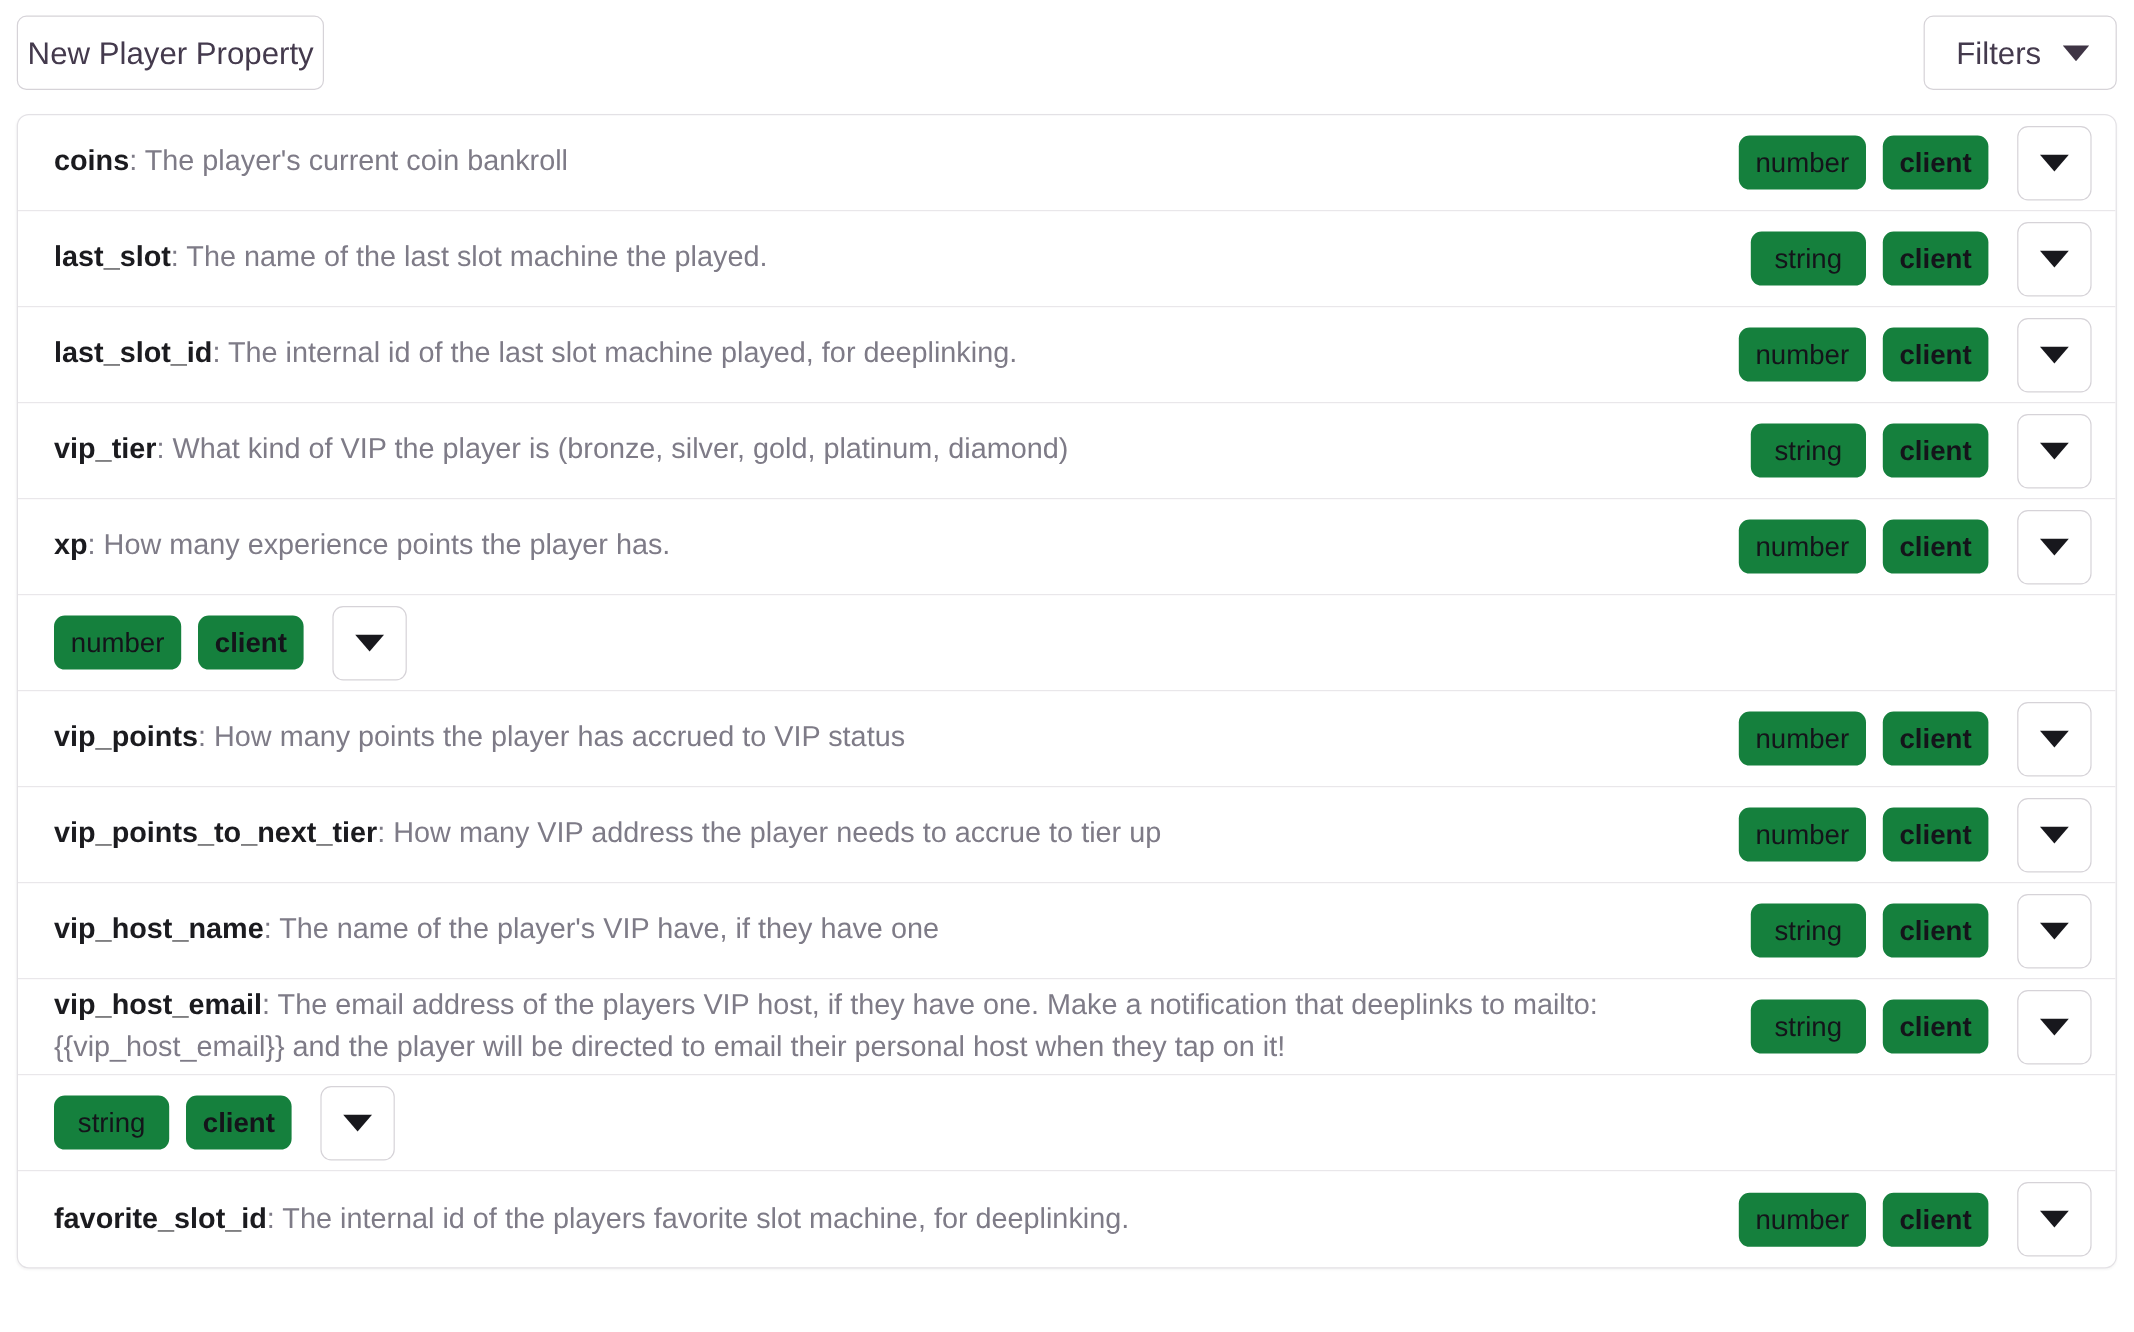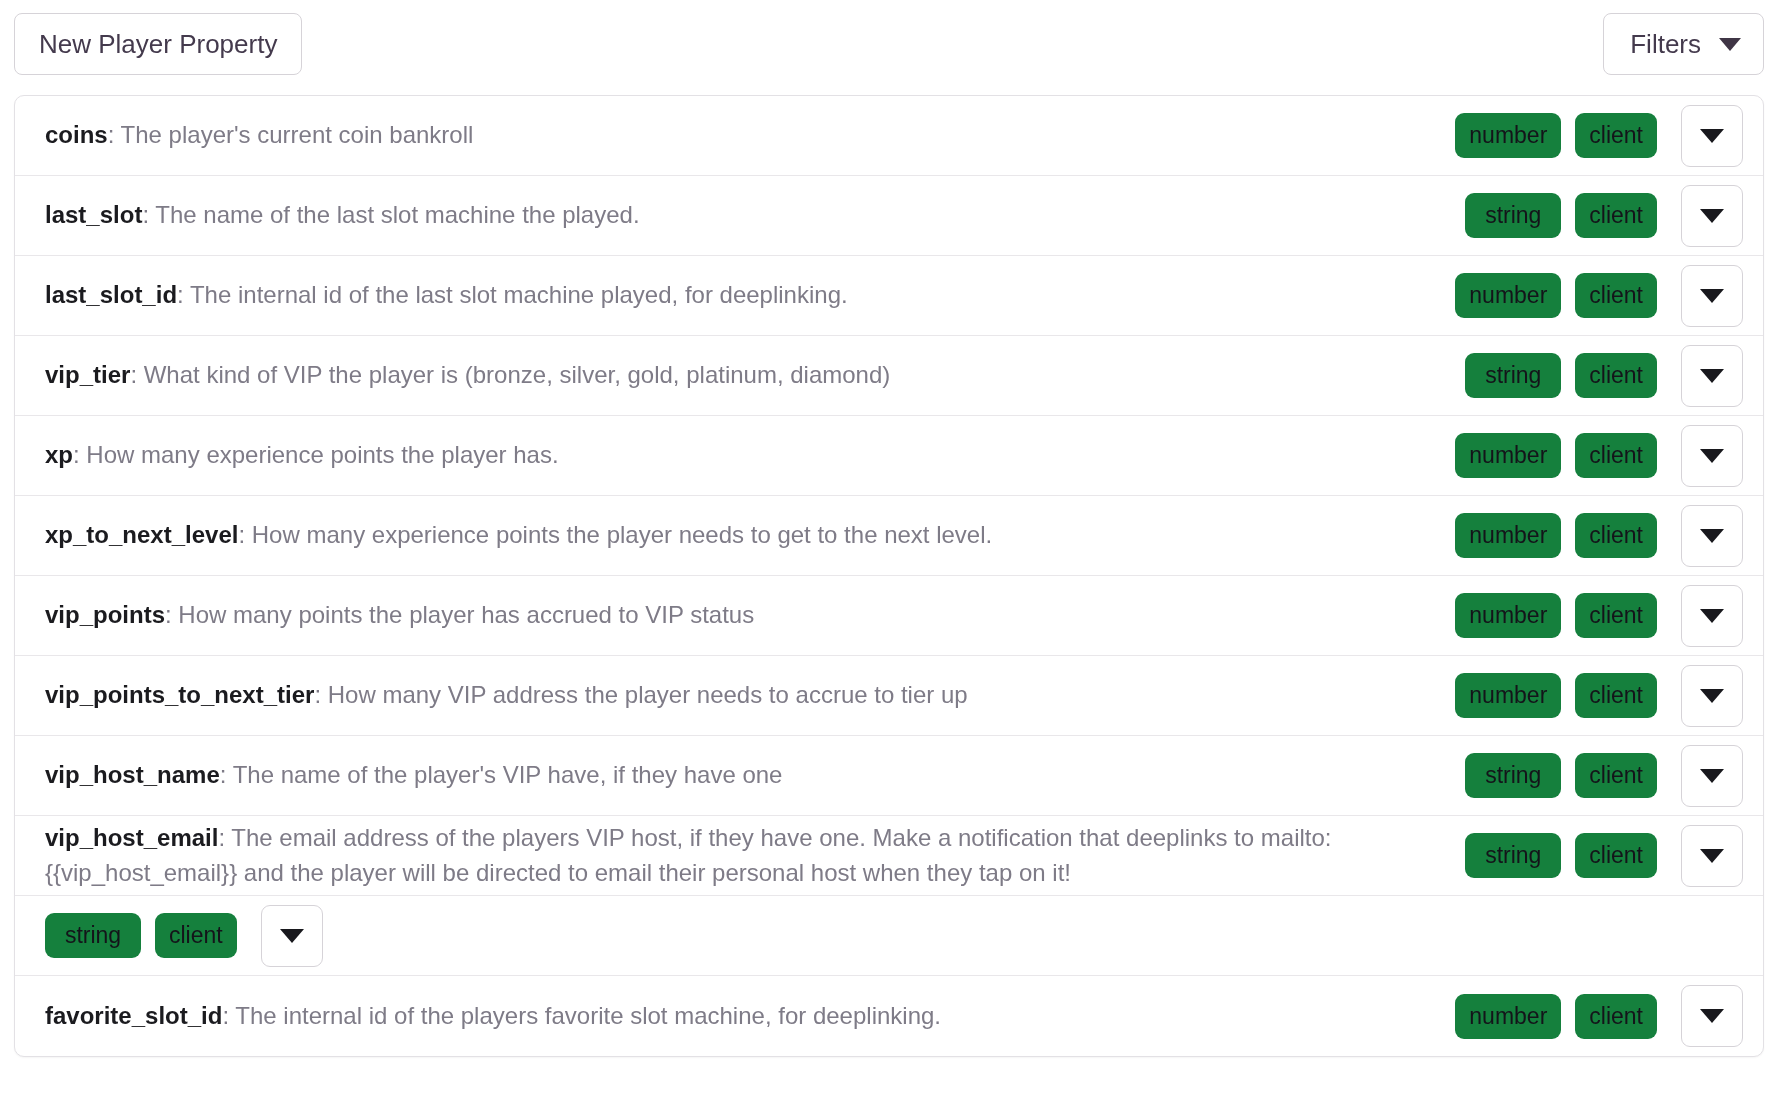--- a/index.html
+++ b/index.html
@@ -28,21 +28,21 @@
     height: 68px;
   }
 
   .btn {
     background: #ffffff;
     border: 1px solid #d6d3d8;
     border-radius: 8px;
     color: #443a4d;
     font-size: 26px;
     line-height: 1;
-    padding: 0 24px;
+    padding: 0 8px;
     height: 62px;
     display: flex;
     align-items: center;
     cursor: pointer;
     white-space: nowrap;
   }
 
   .btn-filters {
     gap: 18px;
     padding: 0 22px 0 26px;
@@ -101,21 +101,21 @@
     background: #15803d;
     color: #14141a;
     border-radius: 9px;
     font-size: 23px;
     line-height: 1;
     padding: 11px 14px;
     white-space: nowrap;
   }
 
   .badge-type { min-width: 96px; text-align: center; }
-  .badge-scope { min-width: 80px; text-align: right; }
+  .badge-scope { min-width: 80px; text-align: right; font-weight: bold; }
 
   .row-drop {
     width: 62px;
     height: 62px;
     border: 1px solid #d6d3d8;
     border-radius: 9px;
     background: #ffffff;
     display: flex;
     align-items: center;
     justify-content: center;
@@ -190,21 +190,20 @@
         <div class="row-text"><span class="prop-name">xp</span><span>: How many experience points the player has.</span></div>
         <div class="row-meta">
           <span class="badge badge-type">number</span>
           <span class="badge badge-scope">client</span>
           <div class="row-drop">
             <span class="caret"></span>
           </div>
         </div>
       </div>
       <div class="row">
-        <div class="row-text"><span class="prop-name">xp_to_next_level</span><span>: How many experience points the player needs to get to the next level.</span></div>
         <div class="row-meta">
           <span class="badge badge-type">number</span>
           <span class="badge badge-scope">client</span>
           <div class="row-drop">
             <span class="caret"></span>
           </div>
         </div>
       </div>
       <div class="row">
         <div class="row-text"><span class="prop-name">vip_points</span><span>: How many points the player has accrued to VIP status</span></div>

